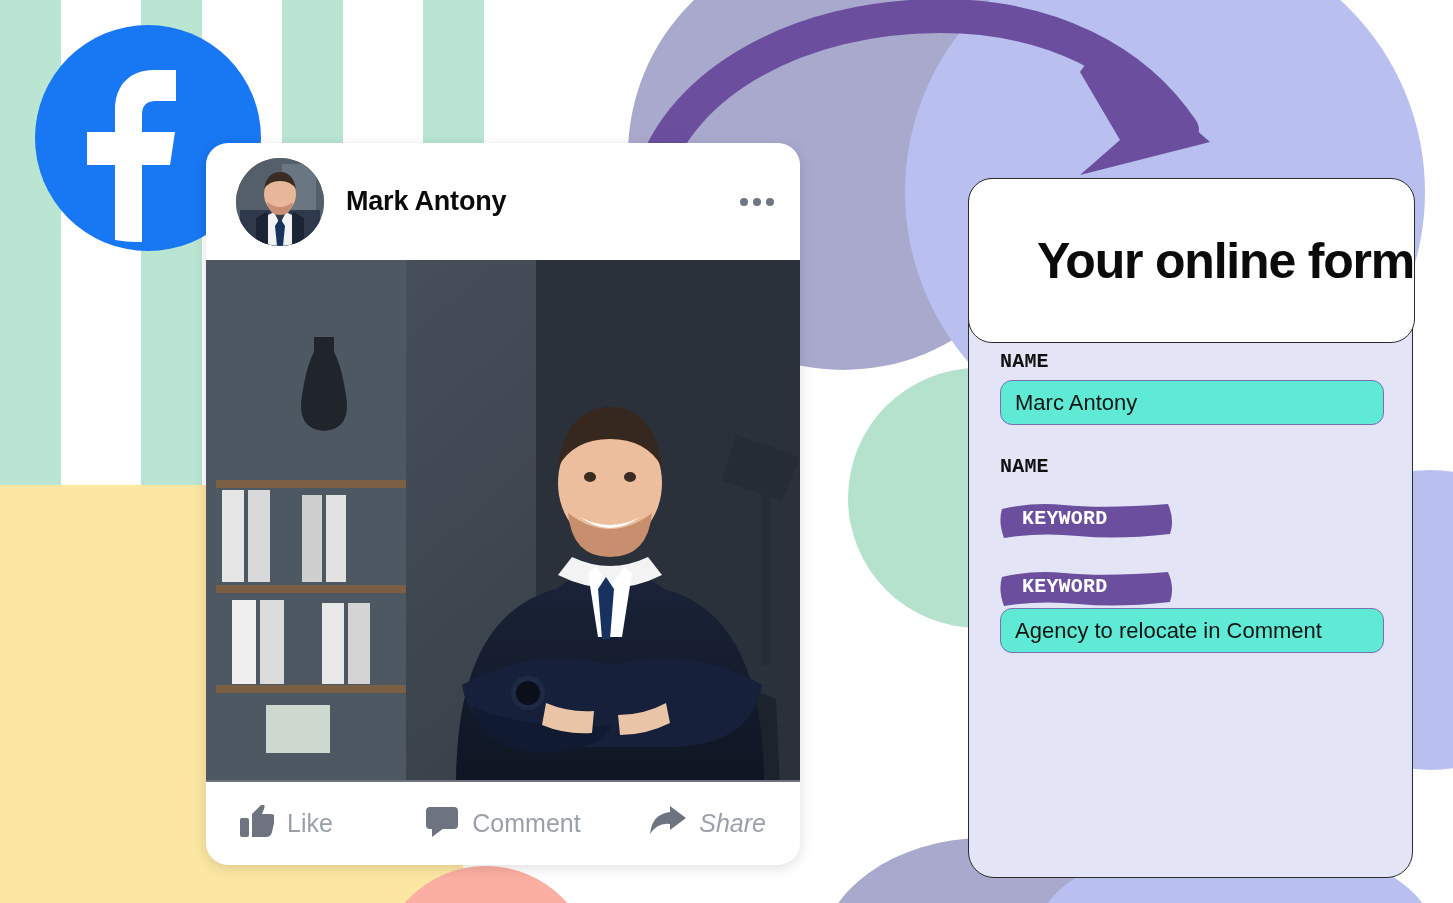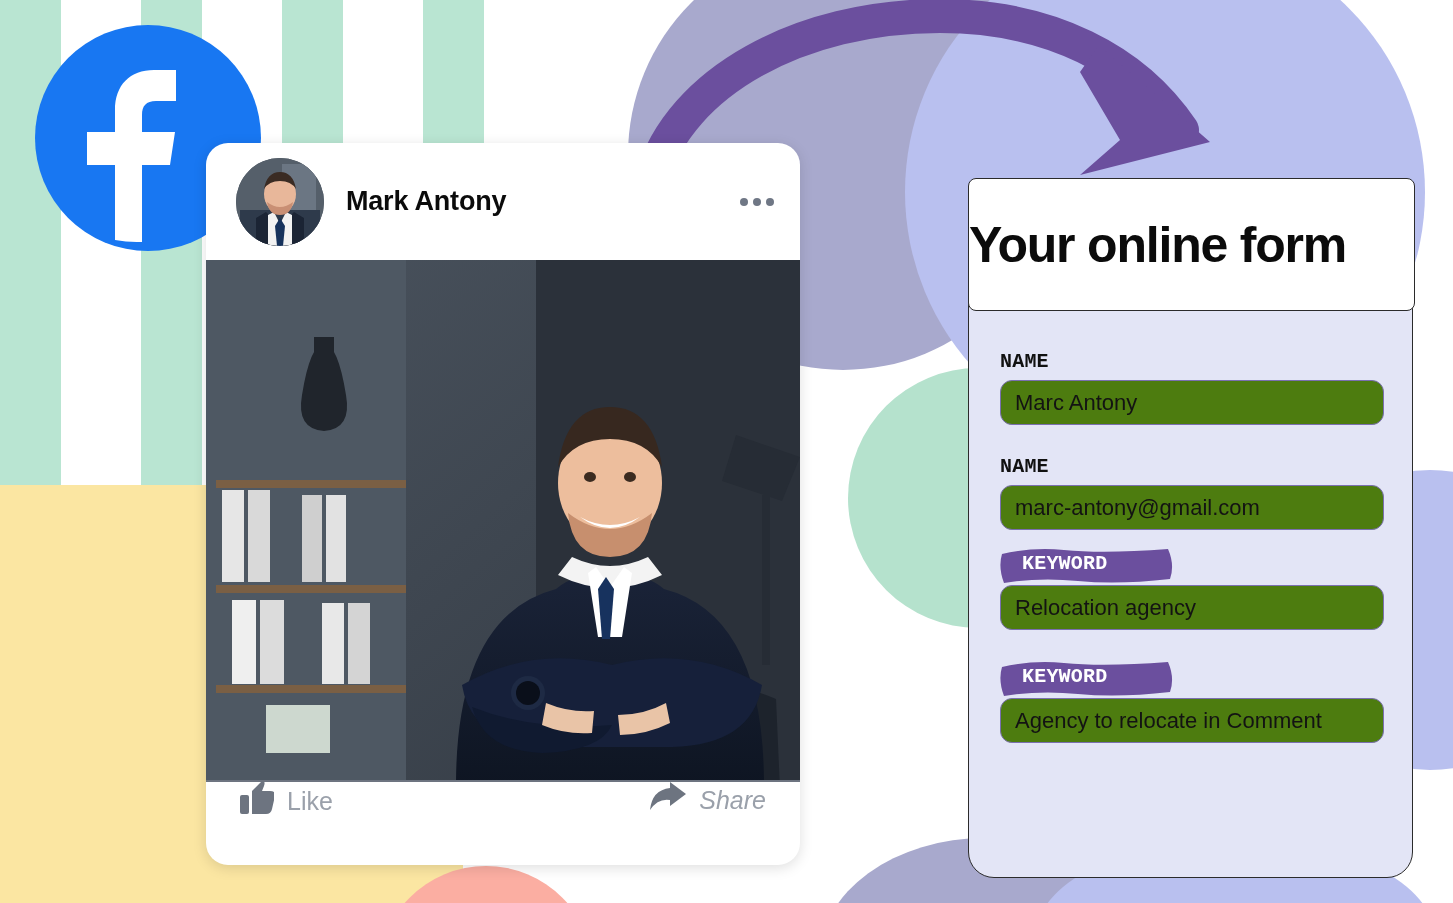--- a/index.html
+++ b/index.html
@@ -103,21 +103,21 @@
   .fb-dots { display: flex; gap: 5px; align-items: center; }
   .fb-dots i { width: 8px; height: 8px; border-radius: 50%; background: #6f7785; display: block; }
 
   .fb-photo { flex: 1 1 auto; position: relative; overflow: hidden; background: #3c444d; }
   .fb-photo svg { position: absolute; inset: 0; width: 100%; height: 100%; display: block; }
 
   .fb-actions {
     flex: 0 0 auto;
     height: 85px;
     border-top: 2px solid #6d7480;
-    display: flex; align-items: flex-start;
+    display: flex; align-items: center;
     padding: 0 34px;
   }
   .fb-act {
     display: flex; align-items: center; gap: 13px;
     color: #9aa0aa; font-size: 25px;
     flex: 1 1 0;
   }
   .fb-act.center { justify-content: center; }
   .fb-act.right { justify-content: flex-end; font-style: italic; }
   .fb-act svg { flex: 0 0 auto; }
@@ -127,25 +127,25 @@
     position: absolute;
     left: 968px; top: 178px;
     width: 445px; height: 700px;
     background: #e3e5f6;
     border: 1.5px solid #2b2b2b;
     border-radius: 26px;
   }
   .form-header {
     position: absolute;
     left: 968px; top: 178px;
-    width: 447px; height: 133px;
+    width: 447px; height: 165px;
     background: #ffffff;
     border: 1.5px solid #2b2b2b;
-    border-radius: 8px;
-    display: flex; align-items: center; justify-content: flex-start;
+    border-radius: 24px;
+    display: flex; align-items: center; justify-content: flex-end;
   }
   .form-title {
     font-size: 50px; font-weight: bold; color: #0b0b0b;
     letter-spacing: -1.2px;
   }
   .form-body {
     position: absolute;
     left: 968px; top: 343px;
     width: 445px; height: 535px;
     padding: 7px 30px 0 32px;
@@ -164,21 +164,21 @@
     padding: 3px 34px 3px 14px;
     margin-left: 8px;
   }
   .field-label.hl .brush {
     position: absolute; left: -9px; top: -4px;
     width: 175px; height: 38px; z-index: 0;
   }
   .field-label.hl span { position: relative; z-index: 1; }
   .field-input {
     width: 384px; height: 45px;
-    background: #4d7c0f;
+    background: #5eead4;
     border: 1.4px solid #7a6fb0;
     border-radius: 12px;
     display: flex; align-items: center;
     padding: 15px 14px;
     font-size: 22px; color: #131313;
   }
   .gap-lg { height: 24px; }
   .gap-md { height: 13px; }
 </style>
 </head>
@@ -300,20 +300,29 @@
     <div class="fb-actions">
       <div class="fb-act">
         <span>
           <svg width="34" height="32" viewBox="0 0 34 32">
             <rect x="0" y="13" width="9" height="19" rx="2" fill="#6d7480"></rect>
             <path d="M12 32 h14 q5 0 6 -5 l3 -13 q1 -5 -5 -5 h-8 l2 -5 q2 -6 -3 -4 l-9 9 z" fill="#6d7480"></path>
           </svg>
         </span>
         <span>Like</span>
       </div>
+      <div class="fb-act center">
+        <span>
+          <svg width="34" height="32" viewBox="0 0 34 32">
+            <rect x="1" y="2" width="32" height="22" rx="4" fill="#6d7480"></rect>
+            <path d="M7 23 h12 l-12 9 z" fill="#6d7480"></path>
+          </svg>
+        </span>
+        <span>Comment</span>
+      </div>
       <div class="fb-act right">
         <span>
           <svg width="38" height="30" viewBox="0 0 38 30">
             <path d="M2 28 q2 -20 20 -22 v-6 l16 12 l-16 12 v-6 q-12 -2 -20 10z" fill="#6d7480"></path>
           </svg>
         </span>
         <span>Share</span>
       </div>
     </div>
   </div>
@@ -327,32 +336,30 @@
   <div class="form-body">
 
     <div class="field">
       <div class="field-label">NAME</div>
       <div class="field-input">Marc Antony</div>
     </div>
     <div class="gap-lg"></div>
 
     <div class="field">
       <div class="field-label">NAME</div>
-      <div class="field-input">marc-antony@gmail.com</div>
     </div>
     <div class="gap-md"></div>
 
     <div class="field">
       <div class="field-label hl">
         <svg class="brush" viewBox="0 0 175 38">
           <path d="M3,9 q30,-7 62,-4 q40,4 104,-1 q7,16 2,30 q-52,6 -92,2 q-38,-4 -74,2 q-6,-16 -2,-29z" fill="#6b4f9e"></path>
         </svg>
         <span>KEYWORD</span>
       </div>
-      <div class="field-input">Relocation agency</div>
     </div>
     <div class="gap-md"></div>
 
     <div class="gap-md"></div>
 
     <div class="field">
       <div class="field-label hl">
         <svg class="brush" viewBox="0 0 175 38">
           <path d="M3,9 q30,-7 62,-4 q40,4 104,-1 q7,16 2,30 q-52,6 -92,2 q-38,-4 -74,2 q-6,-16 -2,-29z" fill="#6b4f9e"></path>
         </svg>

